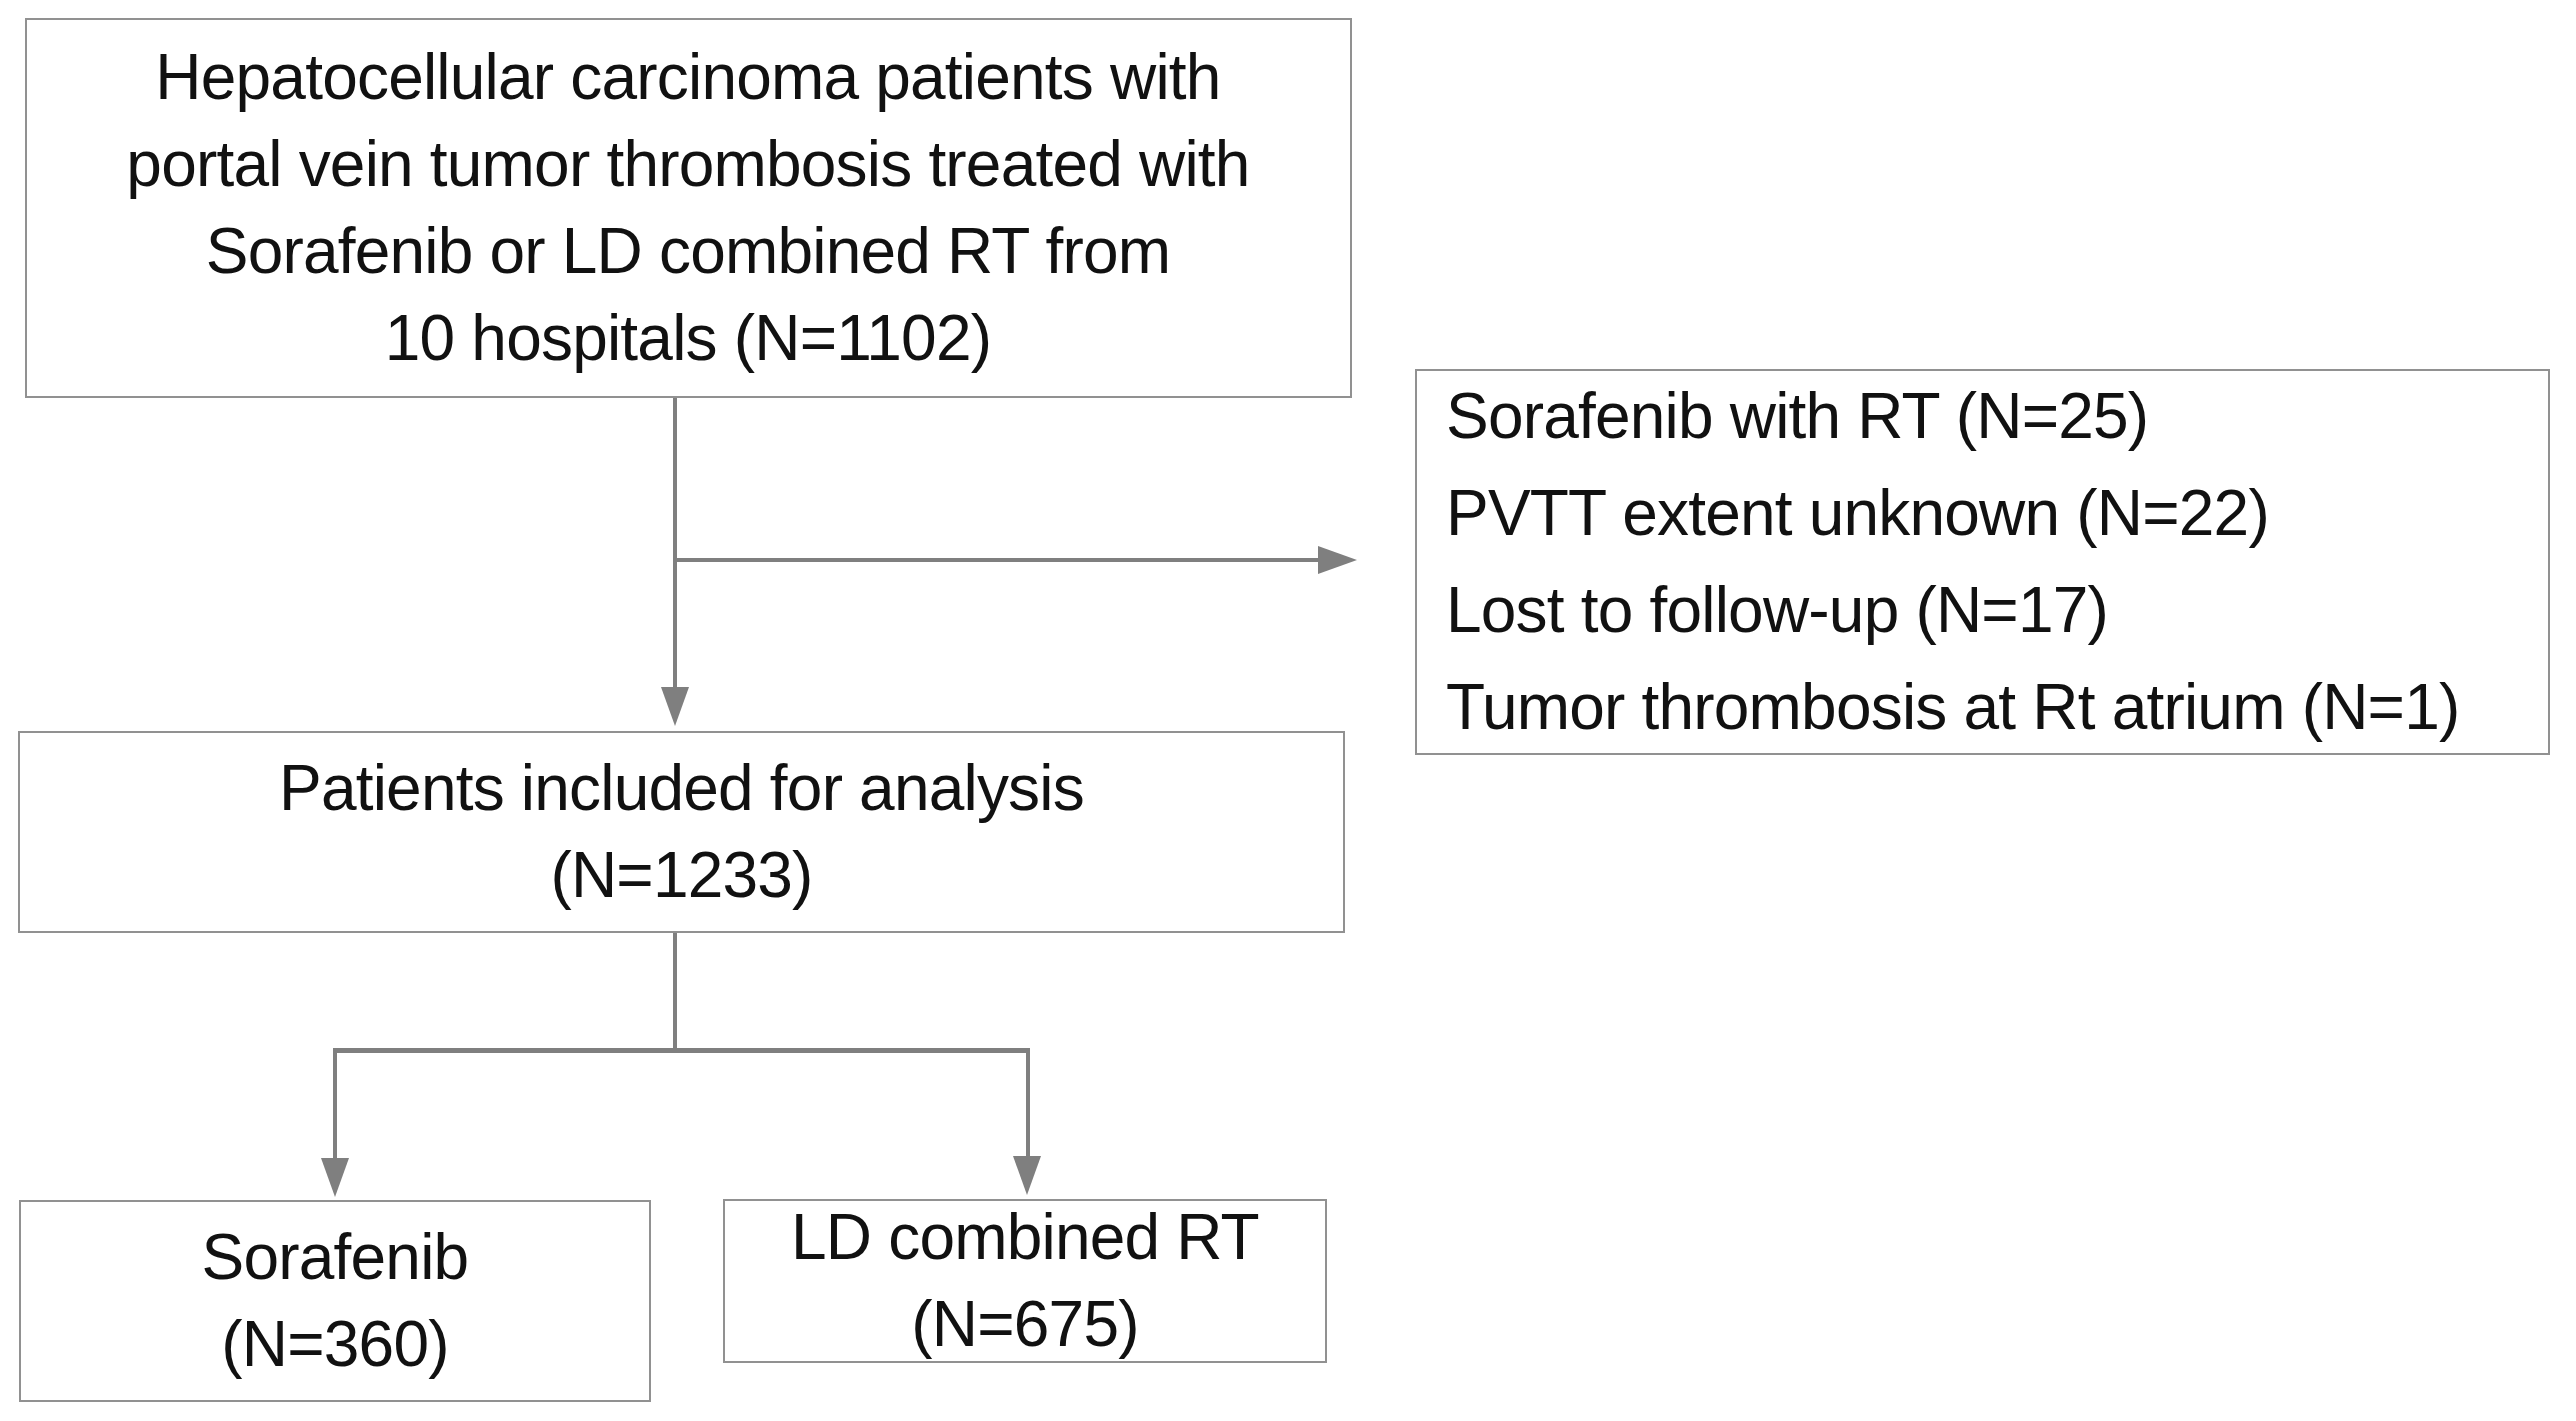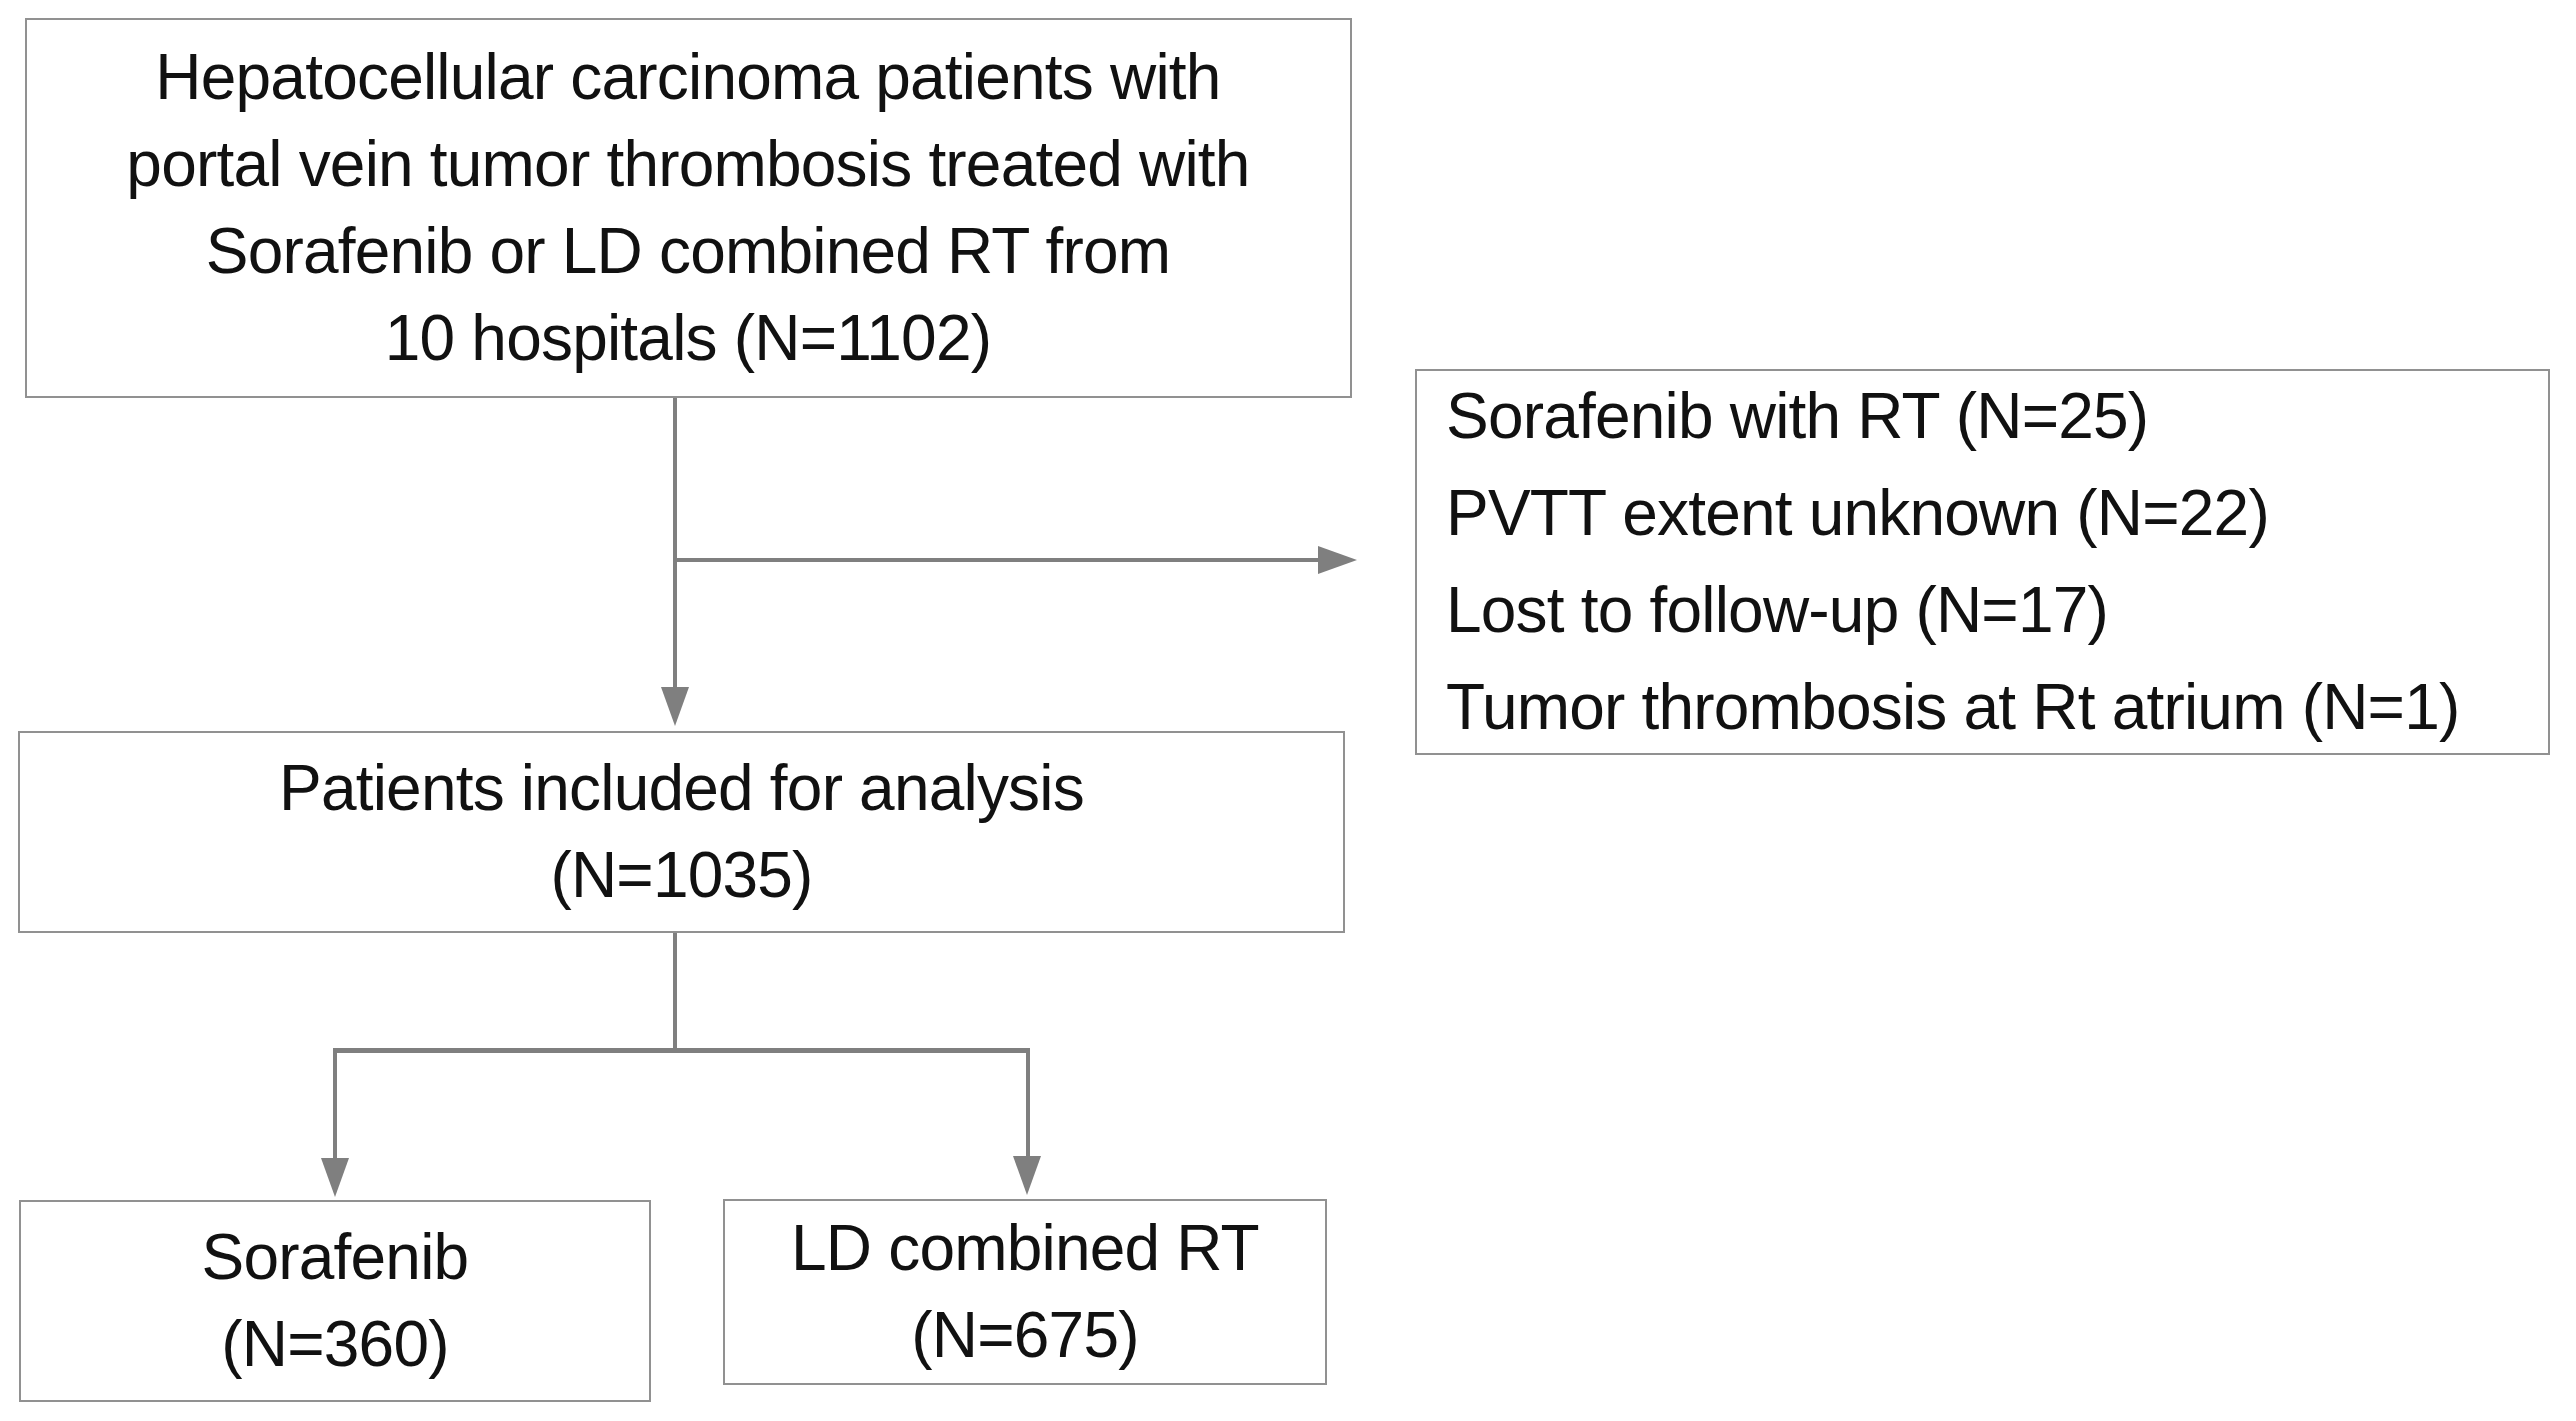--- a/index.html
+++ b/index.html
@@ -50,21 +50,21 @@
     border-top: 14px solid transparent;
     border-bottom: 14px solid transparent;
     border-left: 39px solid #7f7f7f;
   }
 
   
   #box-source    { left: 24.5px;   top: 18px;   width: 1327px; height: 380px; }
   #box-excluded  { left: 1415px; top: 369px;  width: 1135px; height: 386px; justify-content: space-between; }
   #box-included  { left: 18px;   top: 731px;  width: 1327px; height: 202px; text-align: center; }
   #box-sorafenib { left: 19px;   top: 1200px; width: 632px;  height: 202px; }
-  #box-ldrt      { left: 723px;  top: 1199px; width: 604px;  height: 186px; }
+  #box-ldrt      { left: 723px;  top: 1199px; width: 604px;  height: 164px; }
 
   
   #conn-v1 { left: 673px;  top: 398px;  width: 4.1px;   height: 292px; }
   #arr-1   { left: 661px;  top: 687px;  }
   #conn-h1 { left: 673px;  top: 558px;  width: 645px; height: 4.1px;   }
   #arr-2   { left: 1318px; top: 546px;  }
   #conn-v2 { left: 673px;  top: 933px; width: 4.1px;   height: 118px; }
   #conn-h2 { left: 333px;  top: 1048px; width: 696px; height: 4.9px;   }
   #conn-v3 { left: 333px;  top: 1048px; width: 4.1px;   height: 111px; }
   #arr-3   { left: 321px;  top: 1158px; }
@@ -85,21 +85,21 @@
 
   <div class="box lefted" id="box-excluded">
     <span class="line">Sorafenib with RT (N=25)</span>
     <span class="line">PVTT extent unknown (N=22)</span>
     <span class="line">Lost to follow-up (N=17)</span>
     <span class="line">Tumor thrombosis at Rt atrium (N=1)</span>
   </div>
 
   <div class="box centered" id="box-included">
     <span class="line">Patients included for analysis</span>
-    <span class="line">(N=1035)</span>
+    <span class="line">(N=1233)</span>
   </div>
 
   <div class="box centered" id="box-sorafenib">
     <span class="line">Sorafenib</span>
     <span class="line">(N=360)</span>
   </div>
 
   <div class="box centered" id="box-ldrt">
     <span class="line">LD combined RT</span>
     <span class="line">(N=675)</span>

